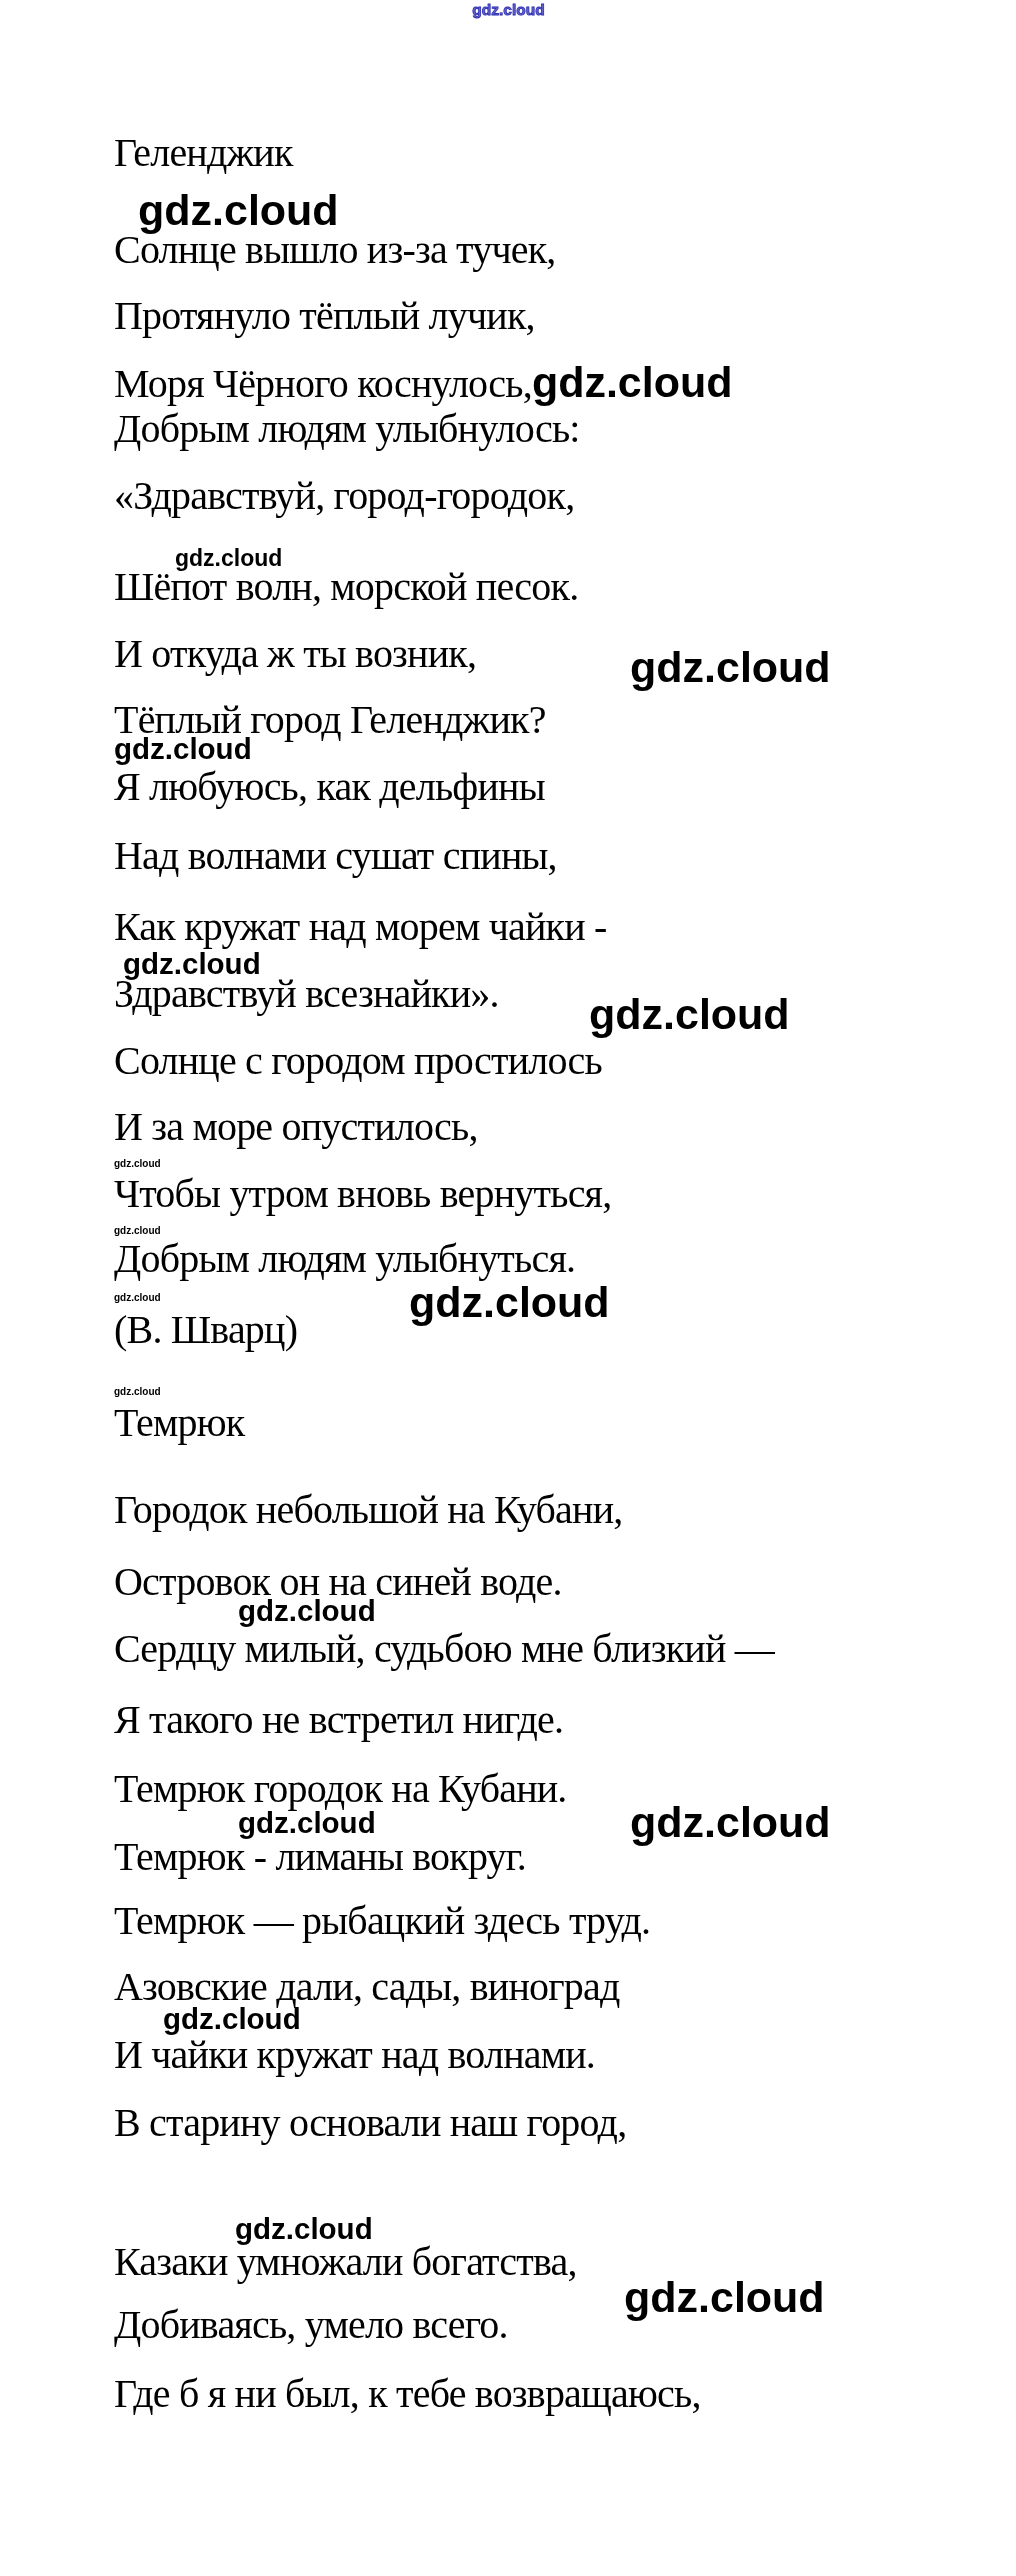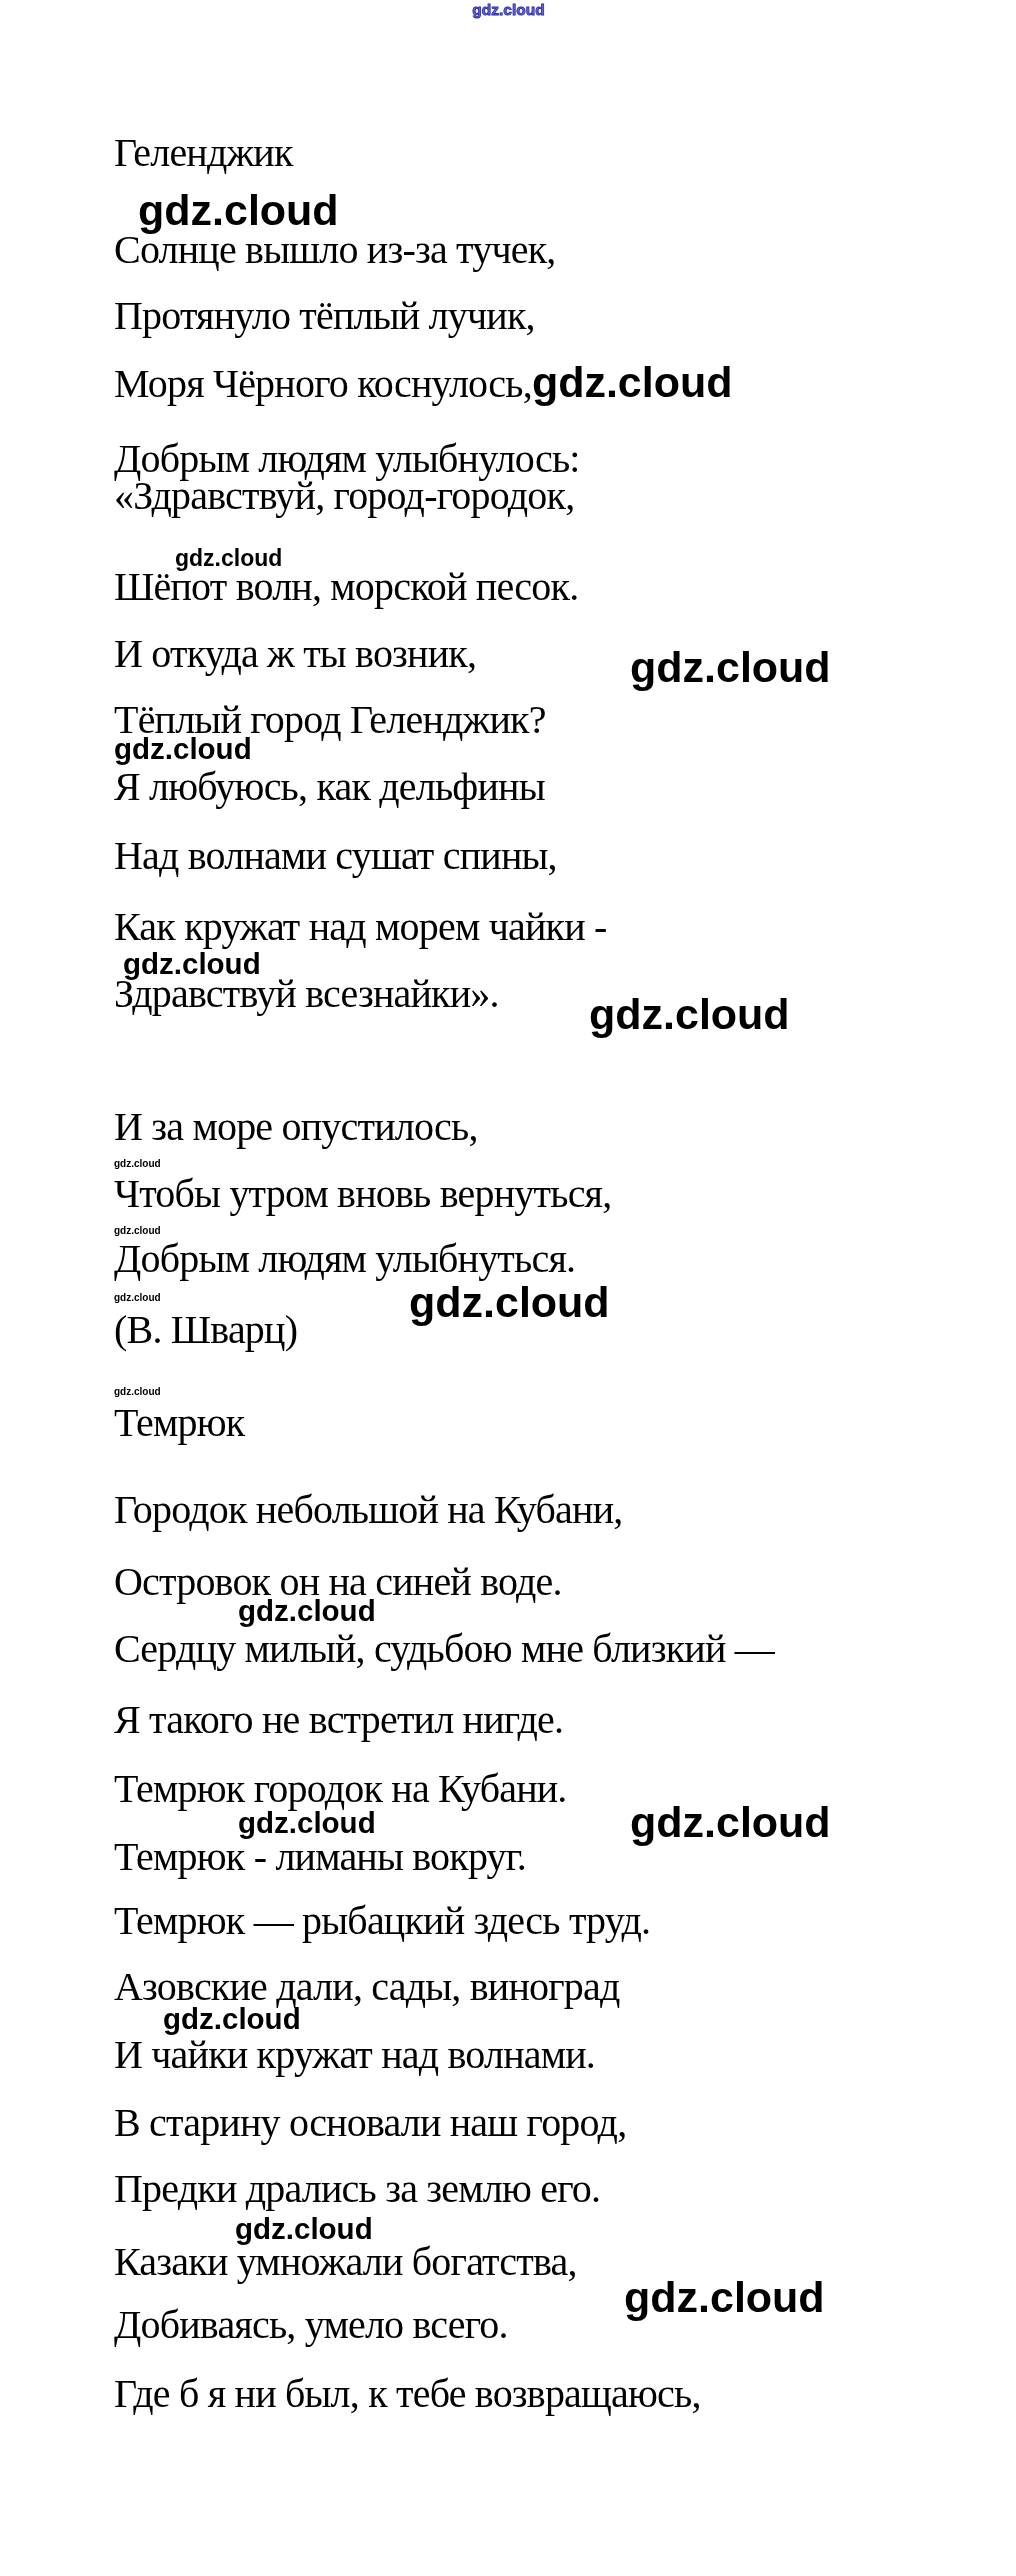--- a/index.html
+++ b/index.html
@@ -62,21 +62,21 @@
 
   <div class="wm-outline">gdz.cloud</div>
 
   <div class="line" style="top:133px">Геленджик</div>
 
   <div class="wm wm-lg" style="left:138px;top:189px">gdz.cloud</div>
 
   <div class="line" style="top:230px">Солнце вышло из-за тучек,</div>
   <div class="line" style="top:361px"><span>Моря Чёрного коснулось,</span><span class="wm-inline">gdz.cloud</span></div>
   <div class="line" style="top:296px">Протянуло тёплый лучик,</div>
-  <div class="line" style="top:439px">Добрым людям улыбнулось:</div>
+  <div class="line" style="top:409px">Добрым людям улыбнулось:</div>
   <div class="line" style="top:476px">«Здравствуй, город-городок,</div>
 
   <div class="wm wm-md1" style="left:175px;top:547px">gdz.cloud</div>
 
   <div class="line" style="top:567px">Шёпот волн, морской песок.</div>
   <div class="line" style="top:634px">И откуда ж ты возник,</div>
 
   <div class="wm wm-lg" style="left:630px;top:646px">gdz.cloud</div>
 
   <div class="line" style="top:700px">Тёплый город Геленджик?</div>
@@ -86,20 +86,21 @@
   <div class="line" style="top:767px">Я любуюсь, как дельфины</div>
   <div class="line" style="top:836px">Над волнами сушат спины,</div>
   <div class="line" style="top:907px">Как кружат над морем чайки -</div>
 
   <div class="wm wm-md" style="left:123px;top:949px">gdz.cloud</div>
 
   <div class="line" style="top:974px">Здравствуй всезнайки».</div>
 
   <div class="wm wm-lg" style="left:589px;top:993px">gdz.cloud</div>
 
+  <div class="line" style="top:1041px">Солнце с городом простилось</div>
   <div class="line" style="top:1107px">И за море опустилось,</div>
 
   <div class="wm wm-sm" style="left:114px;top:1159px">gdz.cloud</div>
 
   <div class="line" style="top:1174px">Чтобы утром вновь вернуться,</div>
 
   <div class="wm wm-sm" style="left:114px;top:1226px">gdz.cloud</div>
 
   <div class="line" style="top:1239px">Добрым людям улыбнуться.</div>
 
@@ -125,21 +126,20 @@
   <div class="wm wm-lg" style="left:630px;top:1801px">gdz.cloud</div>
 
   <div class="line" style="top:1837px">Темрюк - лиманы вокруг.</div>
   <div class="line" style="top:1901px">Темрюк — рыбацкий здесь труд.</div>
   <div class="line" style="top:1967px">Азовские дали, сады, виноград</div>
 
   <div class="wm wm-md" style="left:163px;top:2004px">gdz.cloud</div>
 
   <div class="line" style="top:2035px">И чайки кружат над волнами.</div>
   <div class="line" style="top:2103px">В старину основали наш город,</div>
-  <div class="line" style="top:2169px">Предки дрались за землю его.</div>
 
   <div class="wm wm-md" style="left:235px;top:2214px">gdz.cloud</div>
 
   <div class="line" style="top:2242px">Казаки умножали богатства,</div>
 
   <div class="wm wm-lg" style="left:624px;top:2276px">gdz.cloud</div>
 
   <div class="line" style="top:2305px">Добиваясь, умело всего.</div>
   <div class="line" style="top:2374px">Где б я ни был, к тебе возвращаюсь,</div>
 

